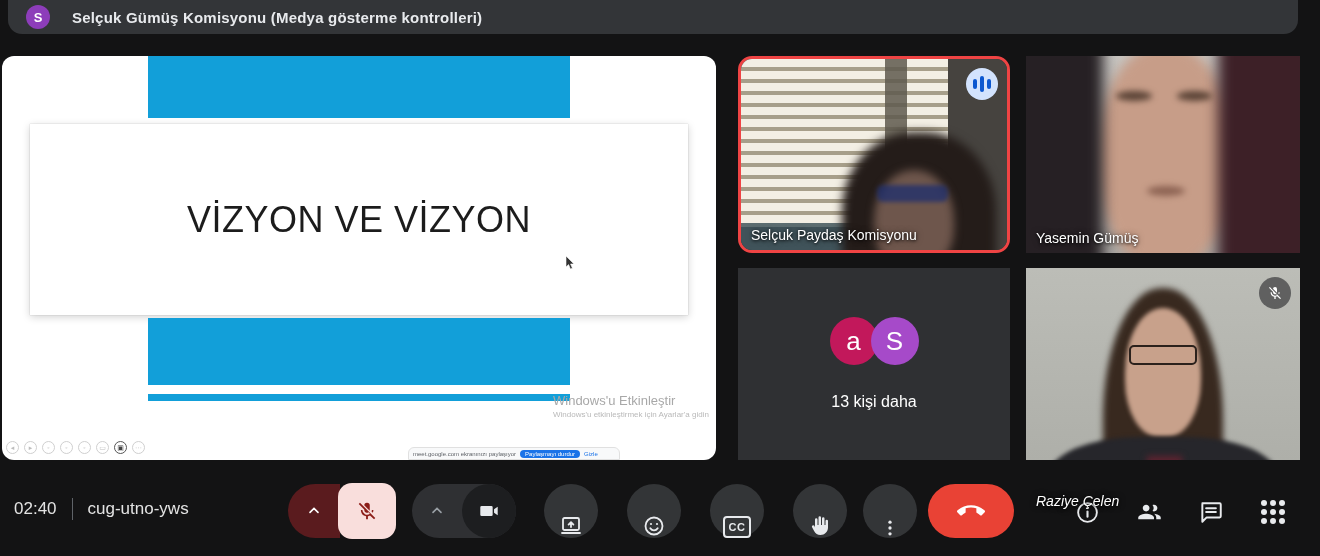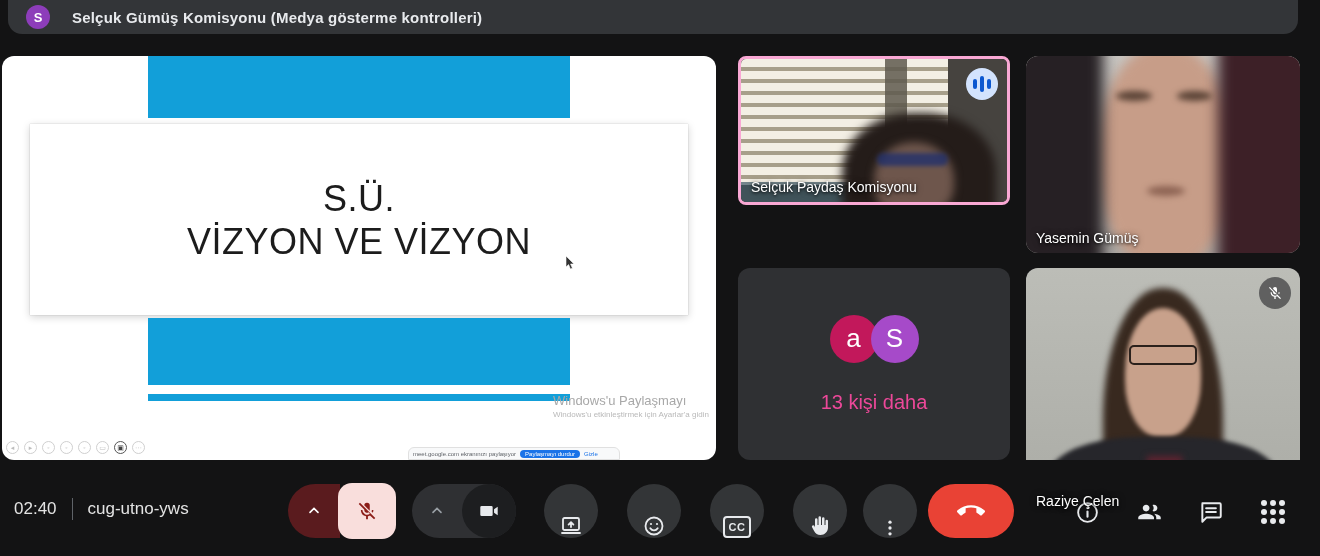--- a/index.html
+++ b/index.html
@@ -36,25 +36,25 @@
   .ppt-toolbar .tbtn.active { border-color:#555; color:#444; }
   .share-banner { position:absolute; left:406px; top:391px; width:212px; height:13px; background:#f8f9fa;
             border:1px solid #e0e0e0; border-radius:6px 6px 0 0; display:flex; align-items:center;
             gap:4px; padding:0 4px; overflow:hidden; }
   .share-banner .msg { font-size:6px; color:#5f6368; white-space:nowrap; }
   .share-banner .stop { background:#1a73e8; color:#fff; font-size:6px; border-radius:5px;
             padding:1px 5px; white-space:nowrap; border:none; }
   .share-banner .hide { color:#1a73e8; font-size:6px; white-space:nowrap; }
 
   
-  .tile { position:absolute; border-radius:12px; overflow:hidden; background:#2f3033; }
-  .tile-1 { left:738px; top:56px;  width:272px; height:149px; border:3px solid #f9a8d4; border-radius:8px; }
+  .tile { position:absolute; border-radius:0; overflow:hidden; background:#2f3033; }
+  .tile-1 { left:738px; top:56px;  width:272px; height:197px; border:3px solid #ef4444; border-radius:14px; }
   .tile-2 { left:1026px; top:56px; width:274px; height:197px; }
   .tile-3 { left:738px; top:268px; width:272px; height:192px; background:#2f3033; }
-  .tile-4 { left:1026px; top:268px; width:274px; height:248px; }
+  .tile-4 { left:1026px; top:268px; width:274px; height:248px;font-style:italic; }
   .name-tag { position:absolute; left:10px; bottom:7px; color:#fff; font-size:14px; font-weight:500;
             text-shadow:0 1px 3px rgba(0,0,0,.9), 0 0 6px rgba(0,0,0,.5); z-index:5; }
   .audio-ind { position:absolute; right:9px; top:9px; width:32px; height:32px; border-radius:50%;
             background:#d3e3fd; display:flex; align-items:center; justify-content:center; gap:3px; z-index:5; }
   .audio-ind i { display:block; width:4px; border-radius:2px; background:#0b57d0; }
   .audio-ind i:nth-child(1){ height:10px; } .audio-ind i:nth-child(2){ height:16px; } .audio-ind i:nth-child(3){ height:10px; }
   .mute-ind { position:absolute; right:9px; top:9px; width:32px; height:32px; border-radius:50%;
             background:rgba(40,41,44,.62); display:flex; align-items:center; justify-content:center; z-index:5; }
 
   
@@ -89,21 +89,21 @@
             background:#26262b; filter:blur(2px); }
   .s4-shirt { position:absolute; left:44%; top:76%; width:13%; height:26%; background:#5c2330; filter:blur(3px); }
 
   
   .overflow-center { position:absolute; inset:0; display:flex; flex-direction:column; align-items:center; justify-content:center; }
   .ov-avatars { display:flex; }
   .ov-av { width:48px; height:48px; border-radius:50%; color:#fff; font-size:26px;
             display:flex; align-items:center; justify-content:center; }
   .ov-a { background:#c2185b; z-index:1; }
   .ov-s { background:#a64ac9; margin-left:-7px; z-index:2; }
-  .ov-label { color:#ec4899; font-size:20px; font-weight:500; margin-top:28px; }
+  .ov-label { color:#ffffff; font-size:16px; font-weight:500; margin-top:28px; }
 
   
   .bottombar { position:absolute; left:0; top:460px; width:1320px; height:96px; background:#131314; }
   .clock-group { position:absolute; left:14px; top:38px; display:flex; align-items:center; color:#e3e3e3; font-size:17px; }
   .clock-sep { width:1px; height:22px; background:#5f6368; margin:0 15px; }
   .ctl { position:absolute; top:24px; height:54px; display:flex; align-items:center; justify-content:center; }
   .round-btn { width:54px; height:54px; border-radius:50%; background:#333537; border:none;
             display:flex; align-items:flex-end; justify-content:center; cursor:pointer; }
   .mic-group { left:288px; }
   .mic-chevron { width:52px; height:54px; background:#5a1b1e; border:none; border-radius:27px 0 0 27px;
@@ -133,30 +133,29 @@
 <div class="stage">
 
   <div class="topbar">
     <div class="avatar">S</div>
     <div class="title">Selçuk Gümüş Komisyonu (Medya gösterme kontrolleri)</div>
   </div>
 
   <div class="present-tile">
     <div class="cyan-top"></div>
     <div class="slide-card">
-      <div class="slide-title">S.Ü.</div>
       <div class="slide-title">VİZYON VE VİZYON</div>
     </div>
     <svg class="cursor-arrow" viewBox="0 0 11 14">
       <path d="M1 0 L1 11 L3.6 8.6 L5.4 13 L7.4 12.2 L5.6 8 L9 8 Z" fill="#333" stroke="#fff" stroke-width=".6"></path>
     </svg>
     <div class="cyan-mid"></div>
     <div class="cyan-line"></div>
     <div class="watermark">
-      <div class="wm1">Windows'u Paylaşmayı</div>
+      <div class="wm1">Windows'u Etkinleştir</div>
       <div class="wm2">Windows'u etkinleştirmek için Ayarlar'a gidin</div>
     </div>
     <div class="ppt-toolbar">
       <span class="tbtn">◂</span>
       <span class="tbtn">▸</span>
       <span class="tbtn">◦</span>
       <span class="tbtn">◦</span>
       <span class="tbtn">◦</span>
       <span class="tbtn">▭</span>
       <span class="tbtn active">▣</span>

